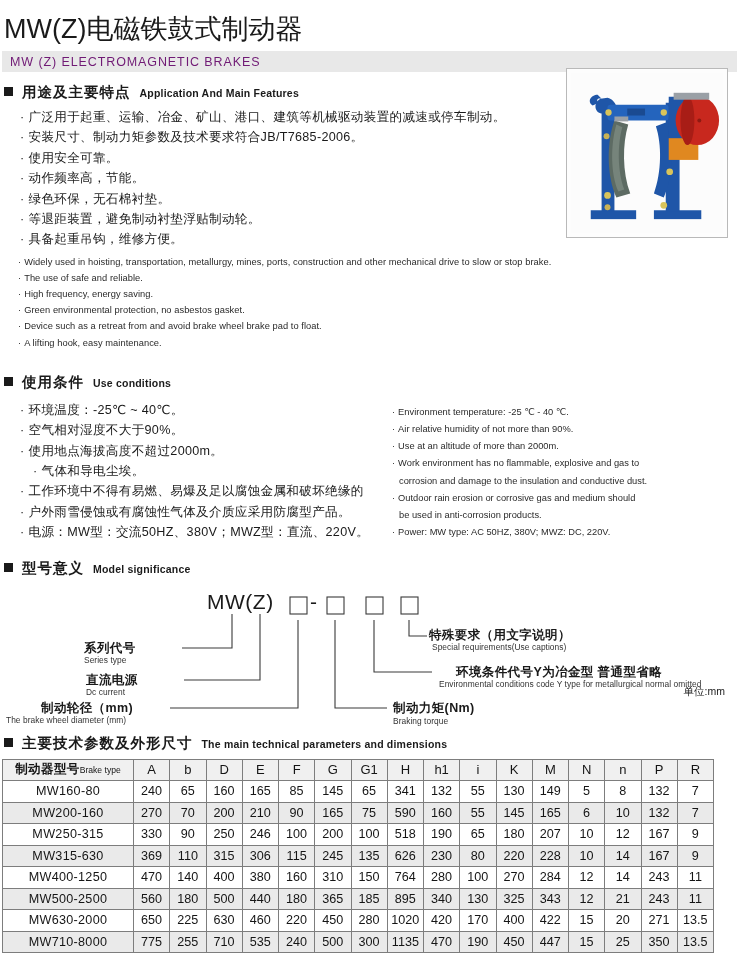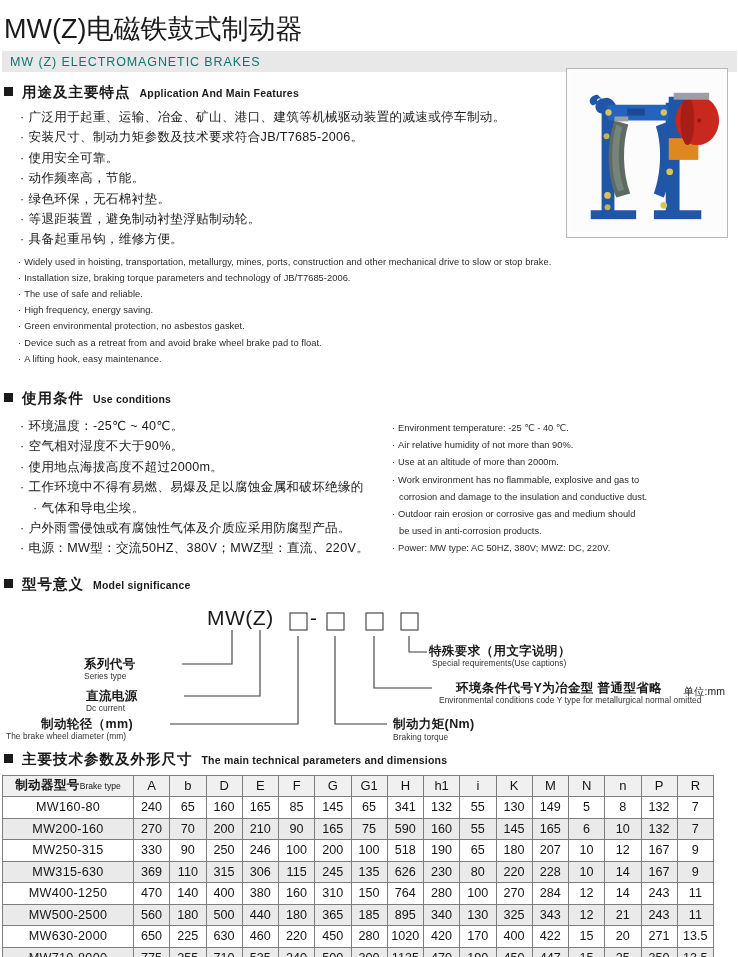--- a/index.html
+++ b/index.html
@@ -25,21 +25,21 @@
   }
   .title-bar {
     margin-top: 6px;
     background: #e8e8e8;
     height: 21px;
     display: flex;
     align-items: center;
     padding-left: 8px;
     font-size: 12.5px;
     letter-spacing: 0.9px;
-    color: #0f766e;
+    color: #701a75;
   }
 
   
   .sec-head {
     display: flex;
     align-items: baseline;
     gap: 9px;
     margin-top: 11px;
     padding-left: 2px;
   }
@@ -191,40 +191,39 @@
     <li>广泛用于起重、运输、冶金、矿山、港口、建筑等机械驱动装置的减速或停车制动。</li>
     <li>安装尺寸、制动力矩参数及技术要求符合JB/T7685-2006。</li>
     <li>使用安全可靠。</li>
     <li>动作频率高，节能。</li>
     <li>绿色环保，无石棉衬垫。</li>
     <li>等退距装置，避免制动衬垫浮贴制动轮。</li>
     <li>具备起重吊钩，维修方便。</li>
   </ul>
   <ul class="en-list">
     <li>Widely used in hoisting, transportation, metallurgy, mines, ports, construction and other mechanical drive to slow or stop brake.</li>
-    <li>Installation size, braking torque parameters and technology of JB/T7685-2006.</li>
     <li>The use of safe and reliable.</li>
     <li>High frequency, energy saving.</li>
     <li>Green environmental protection, no asbestos gasket.</li>
     <li>Device such as a retreat from and avoid brake wheel brake pad to float.</li>
     <li>A lifting hook, easy maintenance.</li>
   </ul>
 
   <div class="sec-head" style="margin-top:22px;">
     <span class="sq"></span>
     <span class="cn">使用条件</span>
     <span class="en">Use   conditions</span>
   </div>
   <div class="cond-wrap">
     <ul class="cn-list" style="margin-top:8px;">
       <li>环境温度：-25℃ ~ 40℃。</li>
       <li>空气相对湿度不大于90%。</li>
       <li>使用地点海拔高度不超过2000m。</li>
+      <li style="list-style:none;padding-left:13px;">气体和导电尘埃。</li>
       <li>工作环境中不得有易燃、易爆及足以腐蚀金属和破坏绝缘的</li>
-      <li style="list-style:none;padding-left:13px;">气体和导电尘埃。</li>
       <li>户外雨雪侵蚀或有腐蚀性气体及介质应采用防腐型产品。</li>
       <li>电源：MW型：交流50HZ、380V；MWZ型：直流、220V。</li>
     </ul>
     <ul class="cond-en">
       <li><span>Environment temperature: -25 ℃ - 40 ℃.</span></li>
       <li><span>Air relative humidity of not more than 90%.</span></li>
       <li><span>Use at an altitude of more than 2000m.</span></li>
       <li><span>Work environment has no flammable, explosive and gas to</span><span class="cont">corrosion and damage to the insulation and conductive dust.</span></li>
       <li><span>Outdoor rain erosion or corrosive gas and medium should</span><span class="cont">be used in anti-corrosion products.</span></li>
       <li><span>Power: MW type: AC 50HZ, 380V; MWZ: DC, 220V.</span></li>

